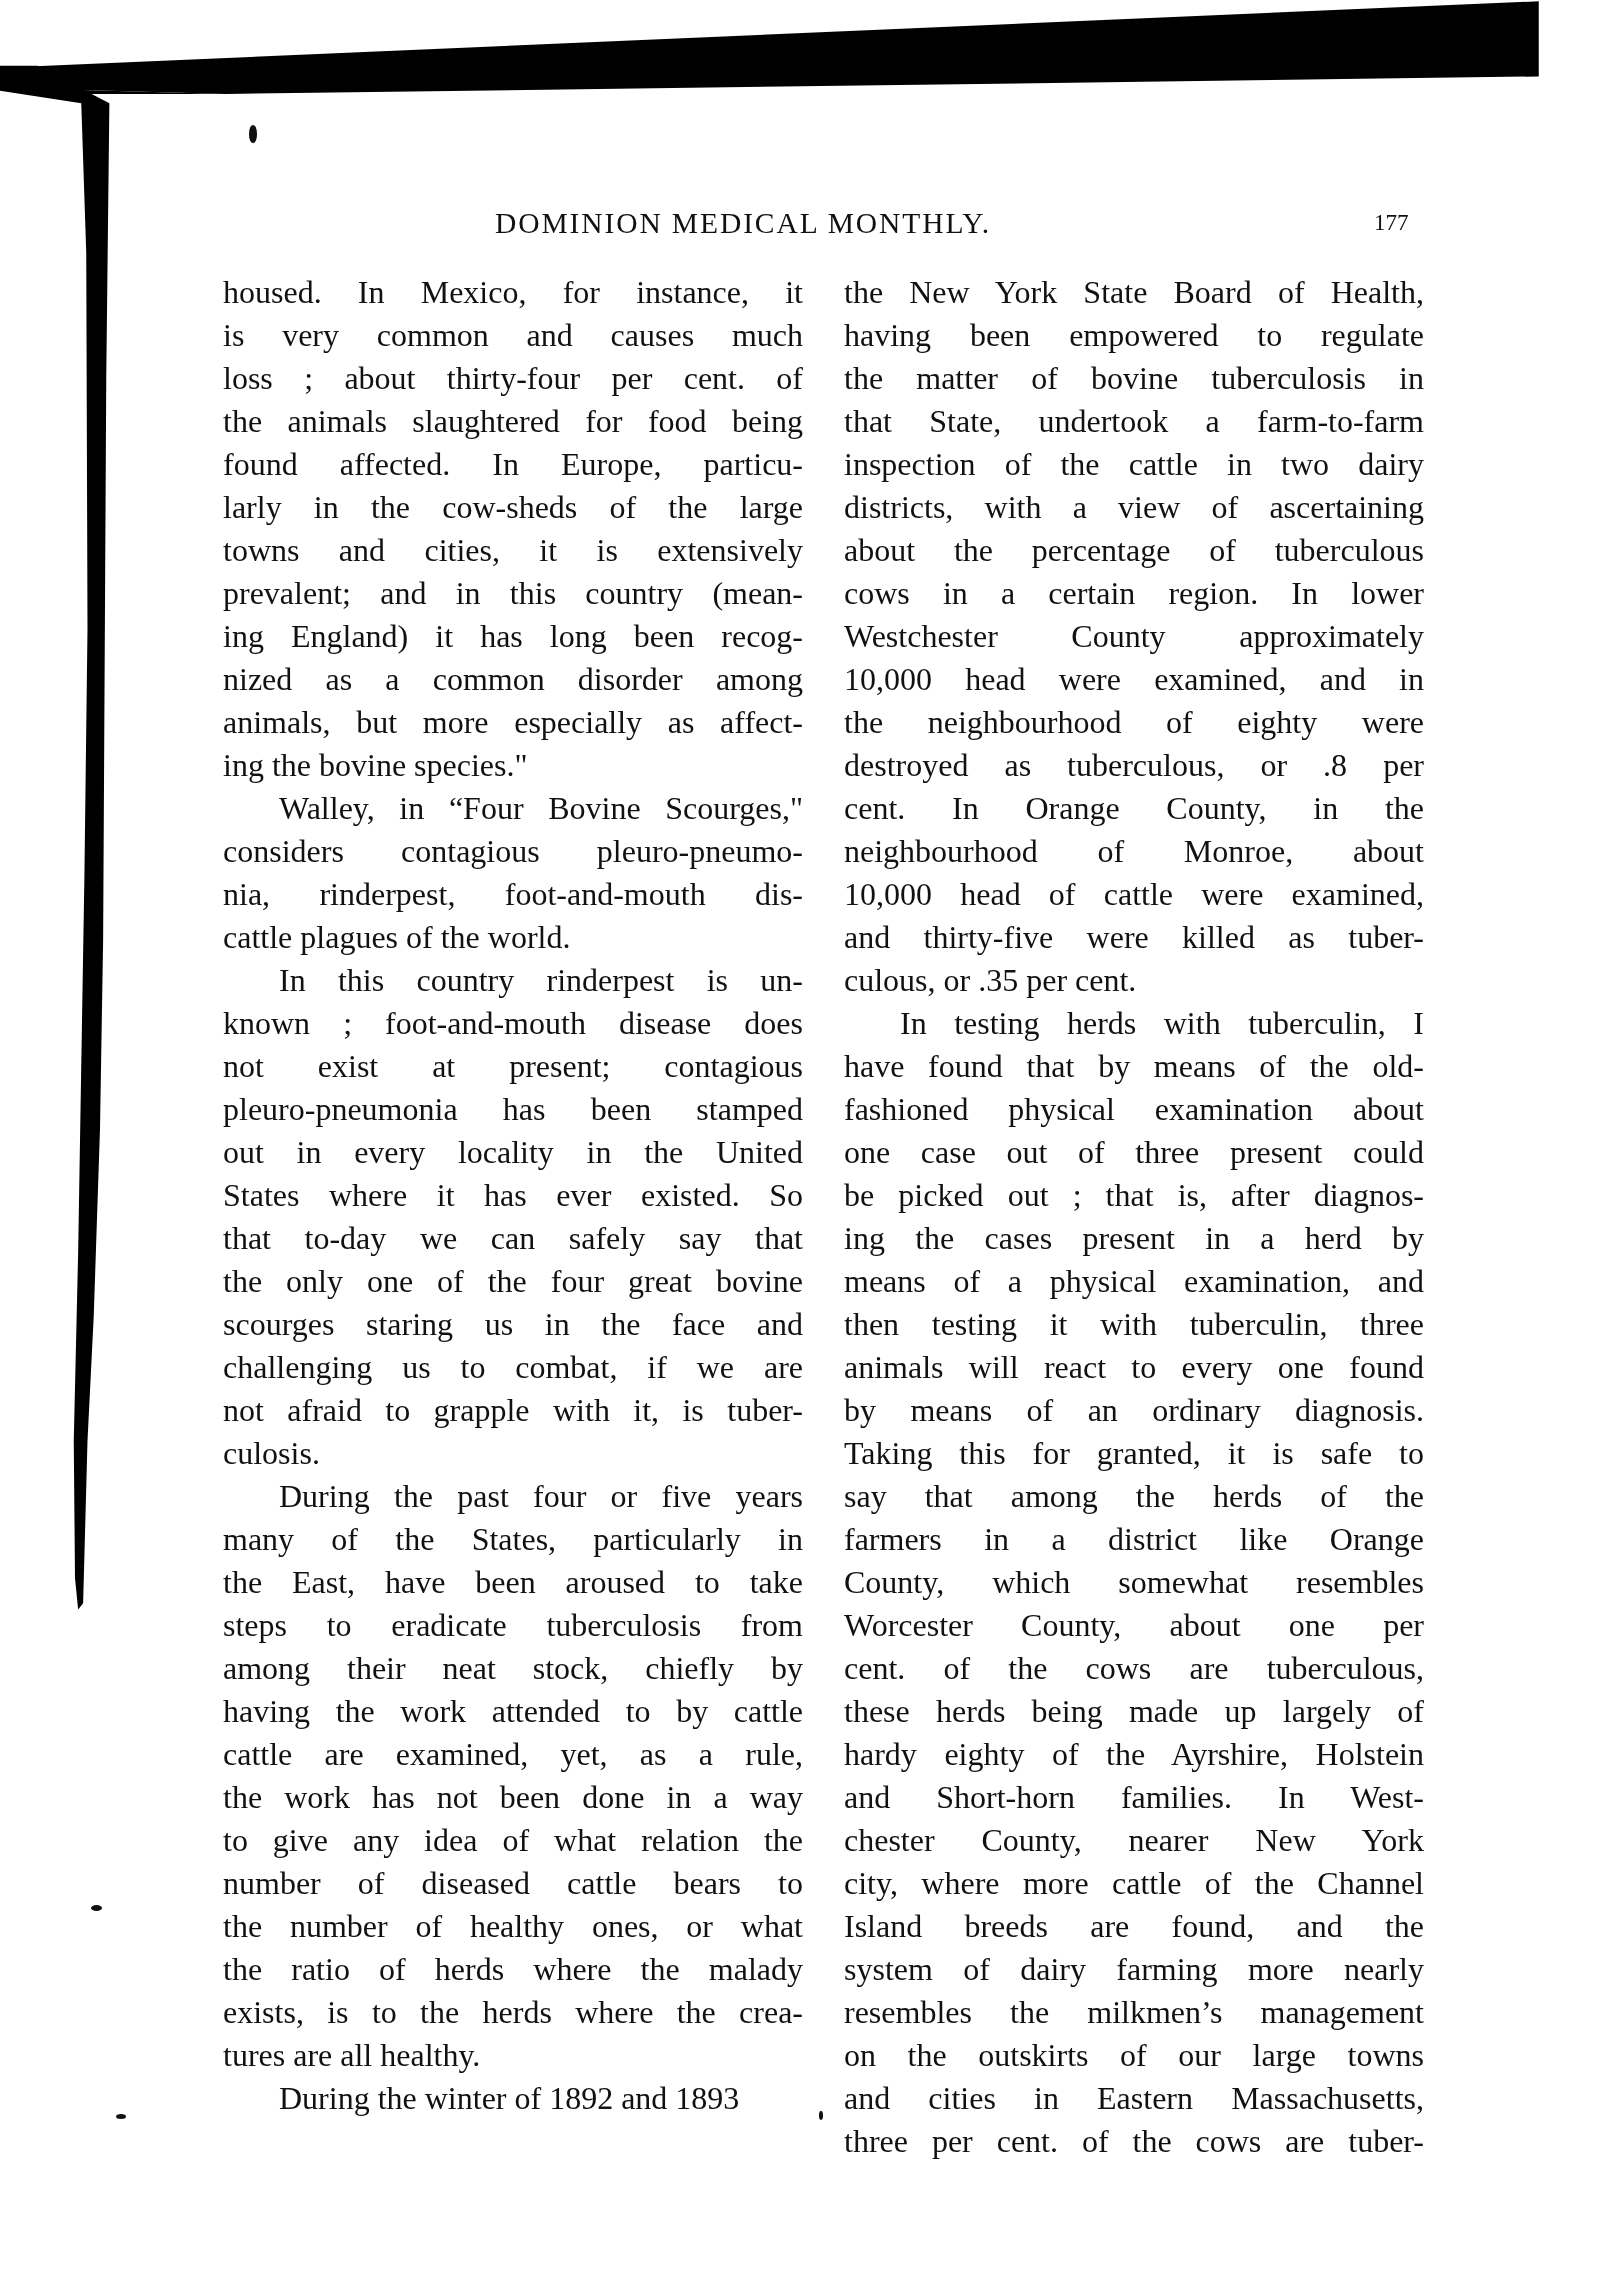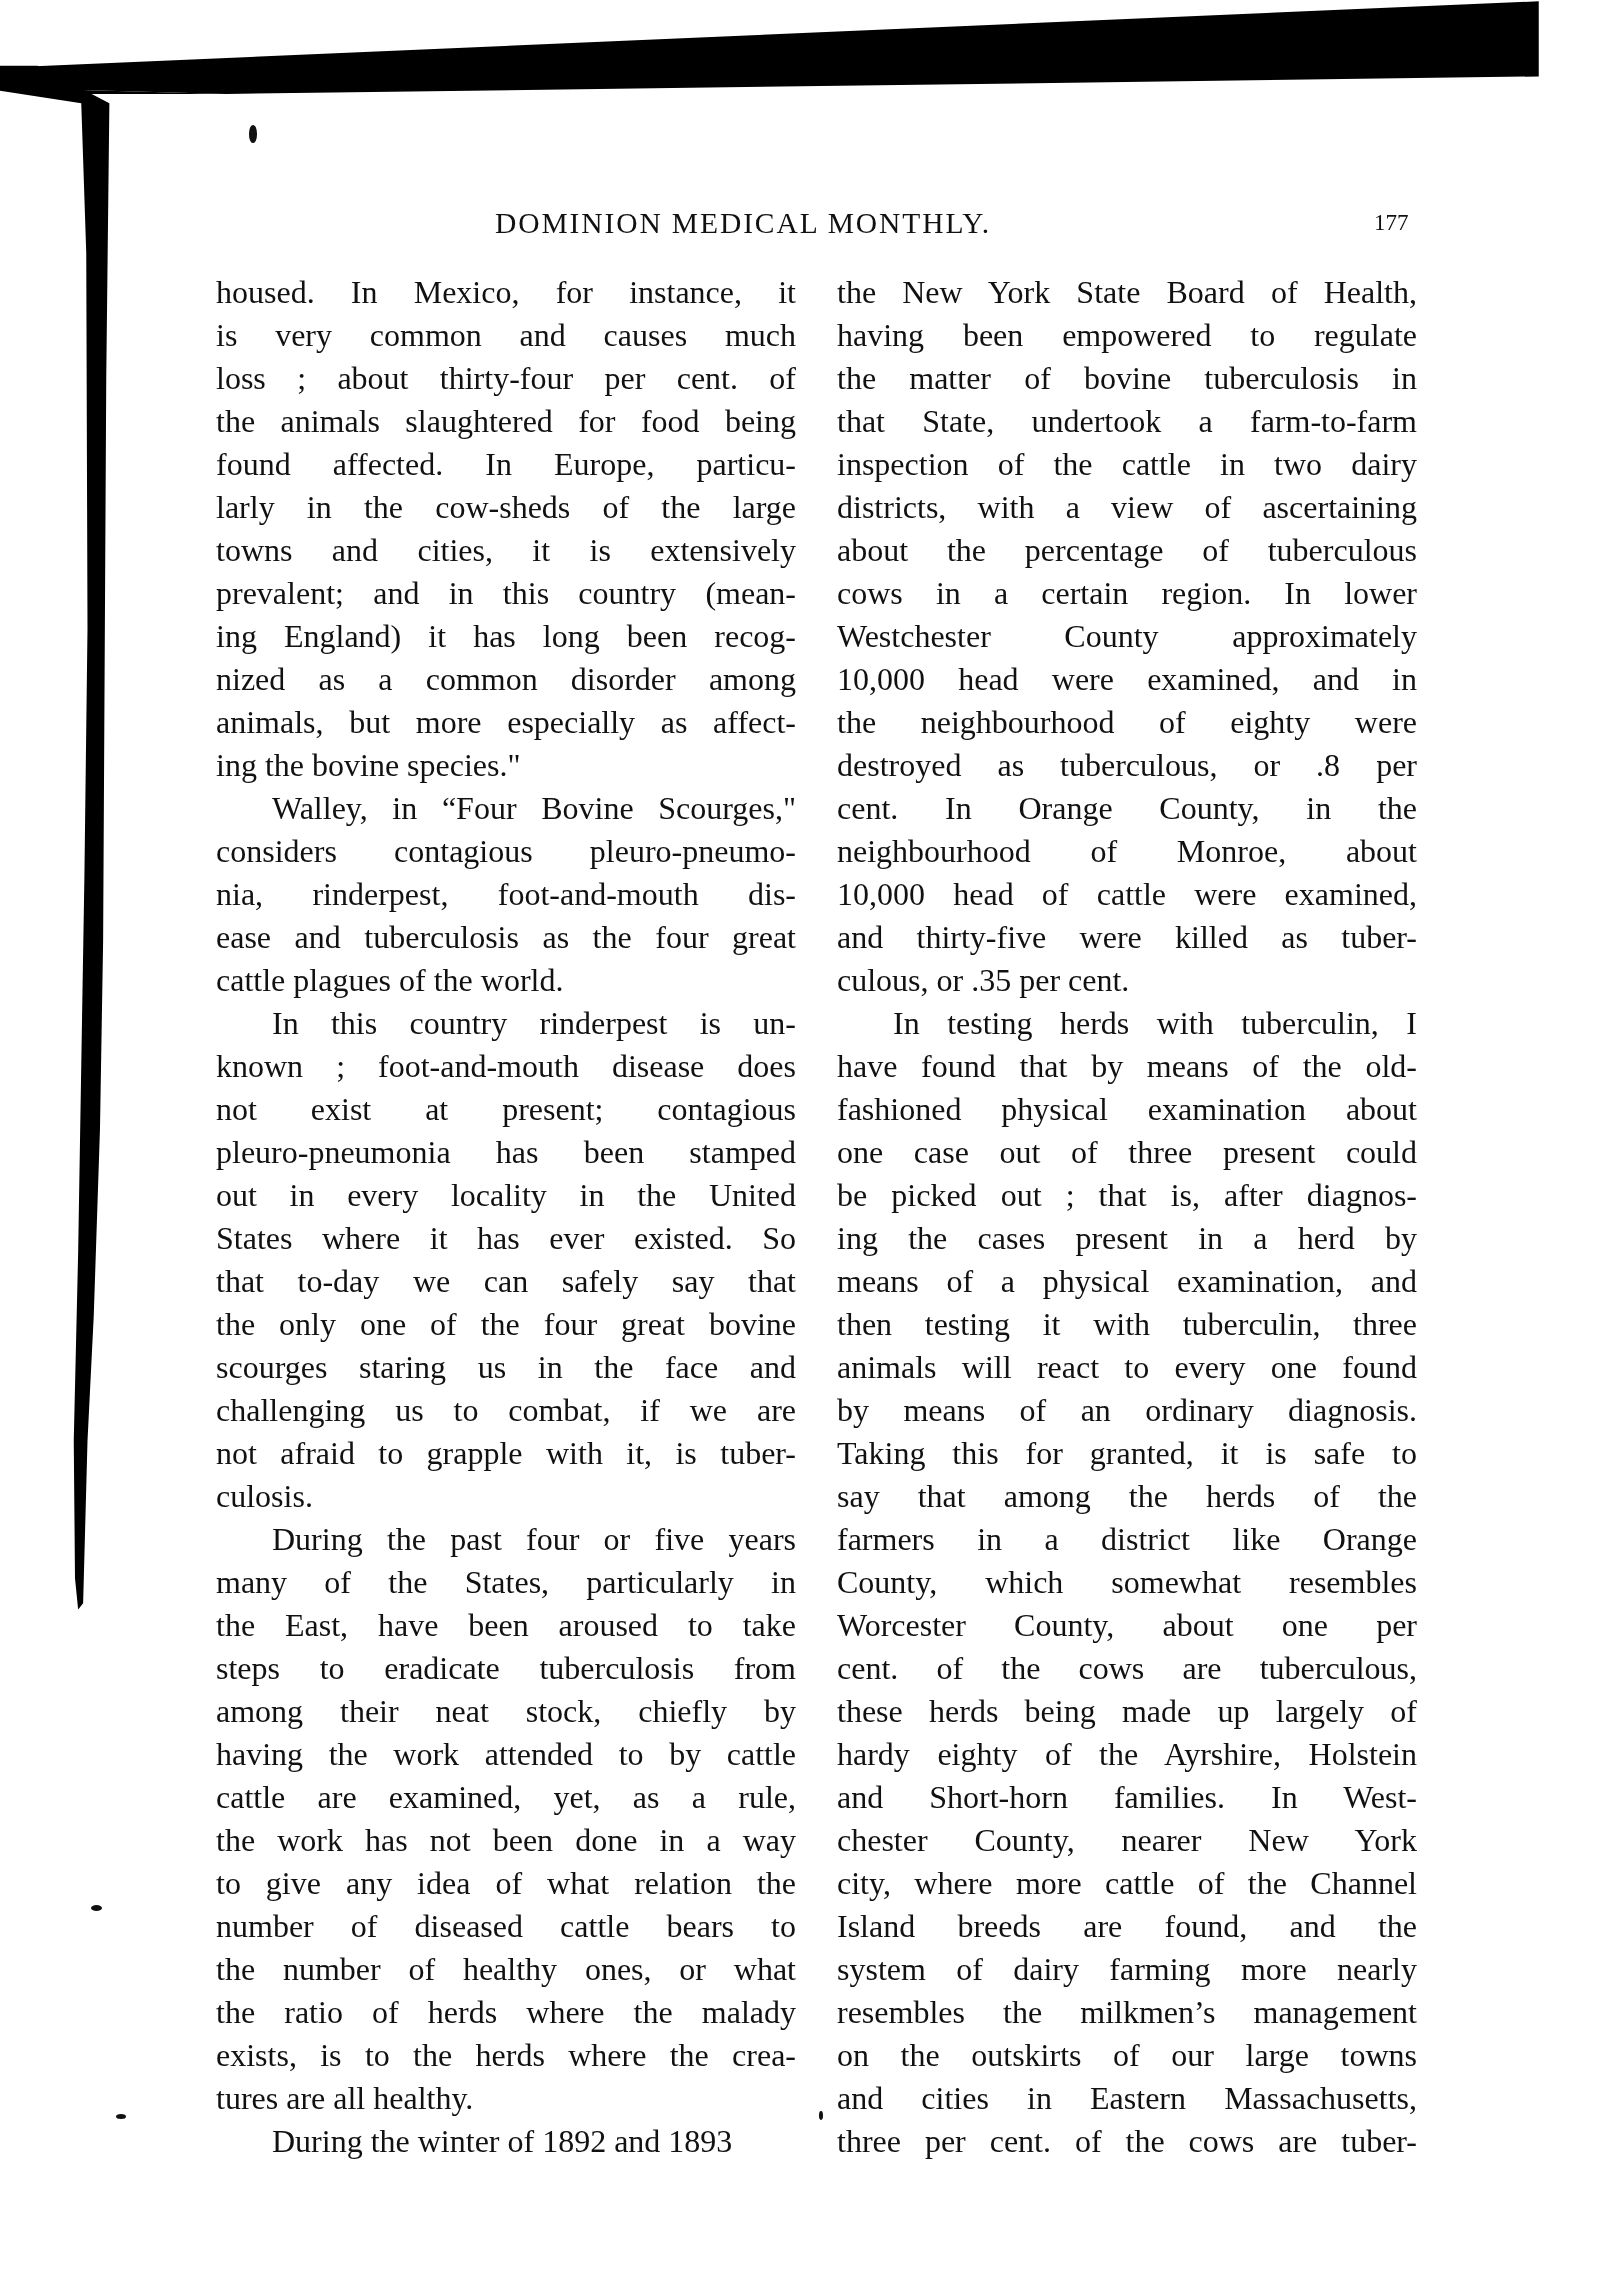--- a/index.html
+++ b/index.html
@@ -18,21 +18,21 @@
     position: absolute; left: 495px; top: 0; width: 633px; text-align: left;
     font-size: 29.5px; letter-spacing: 1.9px; white-space: nowrap;
   }
   .running-head .pageno {
     position: absolute; left: 1374px; top: 2.5px; font-size: 23px; white-space: nowrap;
   }
 
   .col {
     position: absolute; top: 271px; width: 580px;
     font-family: "Liberation Serif", "DejaVu Serif", serif;
-    font-size: 32px; line-height: 43px; color: #111;
+    font-size: 32px; line-height: 43px; color: #111; margin-left: 7px;
   }
   .col.left  { left: 216px; }
   .col.right { left: 837px; }
   .line {
     display: block; height: 43px; white-space: nowrap;
     text-align: justify; text-align-last: justify;
   }
   .line.last { text-align-last: left; }
   .line.indent { padding-left: 56px; box-sizing: border-box; }
 
@@ -71,21 +71,20 @@
       <span class="line">larly in the cow-sheds of the large</span>
       <span class="line">towns and cities, it is extensively</span>
       <span class="line">prevalent; and in this country (mean-</span>
       <span class="line">ing England) it has long been recog-</span>
       <span class="line">nized as a common disorder among</span>
       <span class="line">animals, but more especially as affect-</span>
       <span class="line last">ing the bovine species."</span>
       <span class="line indent">Walley, in “Four Bovine Scourges,"</span>
       <span class="line">considers contagious pleuro-pneumo-</span>
       <span class="line">nia, rinderpest, foot-and-mouth dis-</span>
-      <span class="line">ease and tuberculosis as the four great</span>
       <span class="line last">cattle plagues of the world.</span>
       <span class="line indent">In this country rinderpest is un-</span>
       <span class="line">known ; foot-and-mouth disease does</span>
       <span class="line">not exist at present; contagious</span>
       <span class="line">pleuro-pneumonia has been stamped</span>
       <span class="line">out in every locality in the United</span>
       <span class="line">States where it has ever existed.  So</span>
       <span class="line">that to-day we can safely say that</span>
       <span class="line">the only one of the four great bovine</span>
       <span class="line">scourges staring us in the face and</span>

